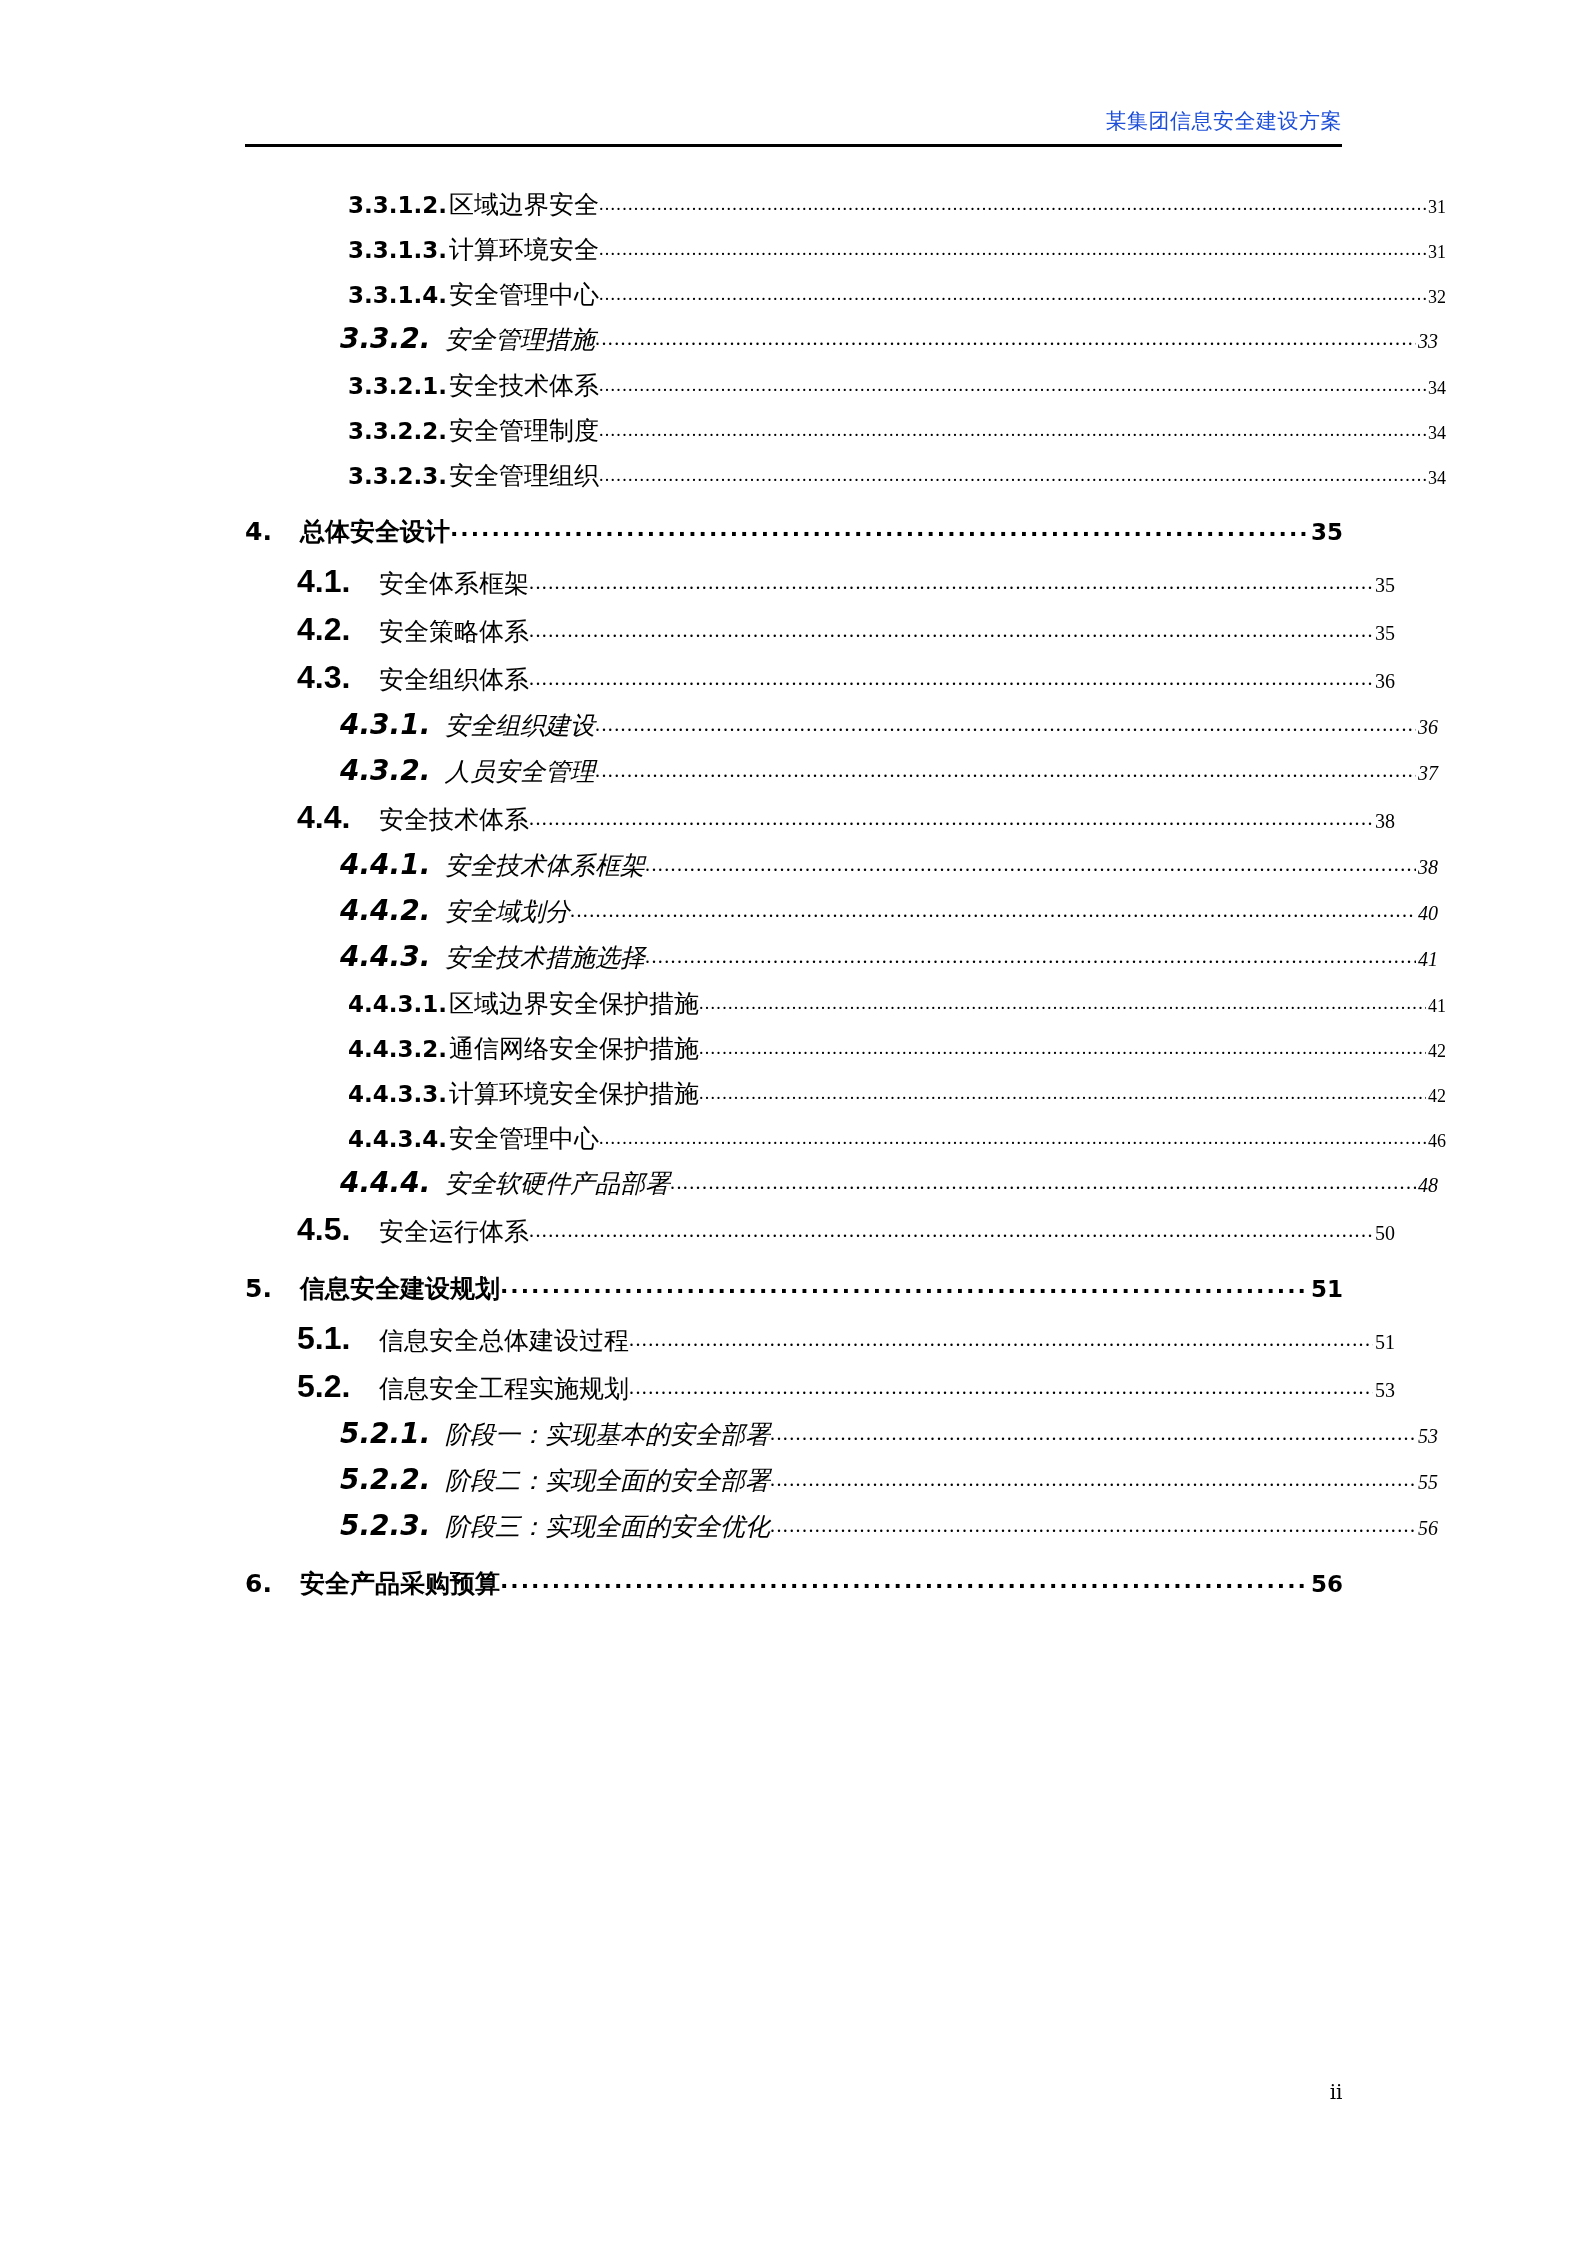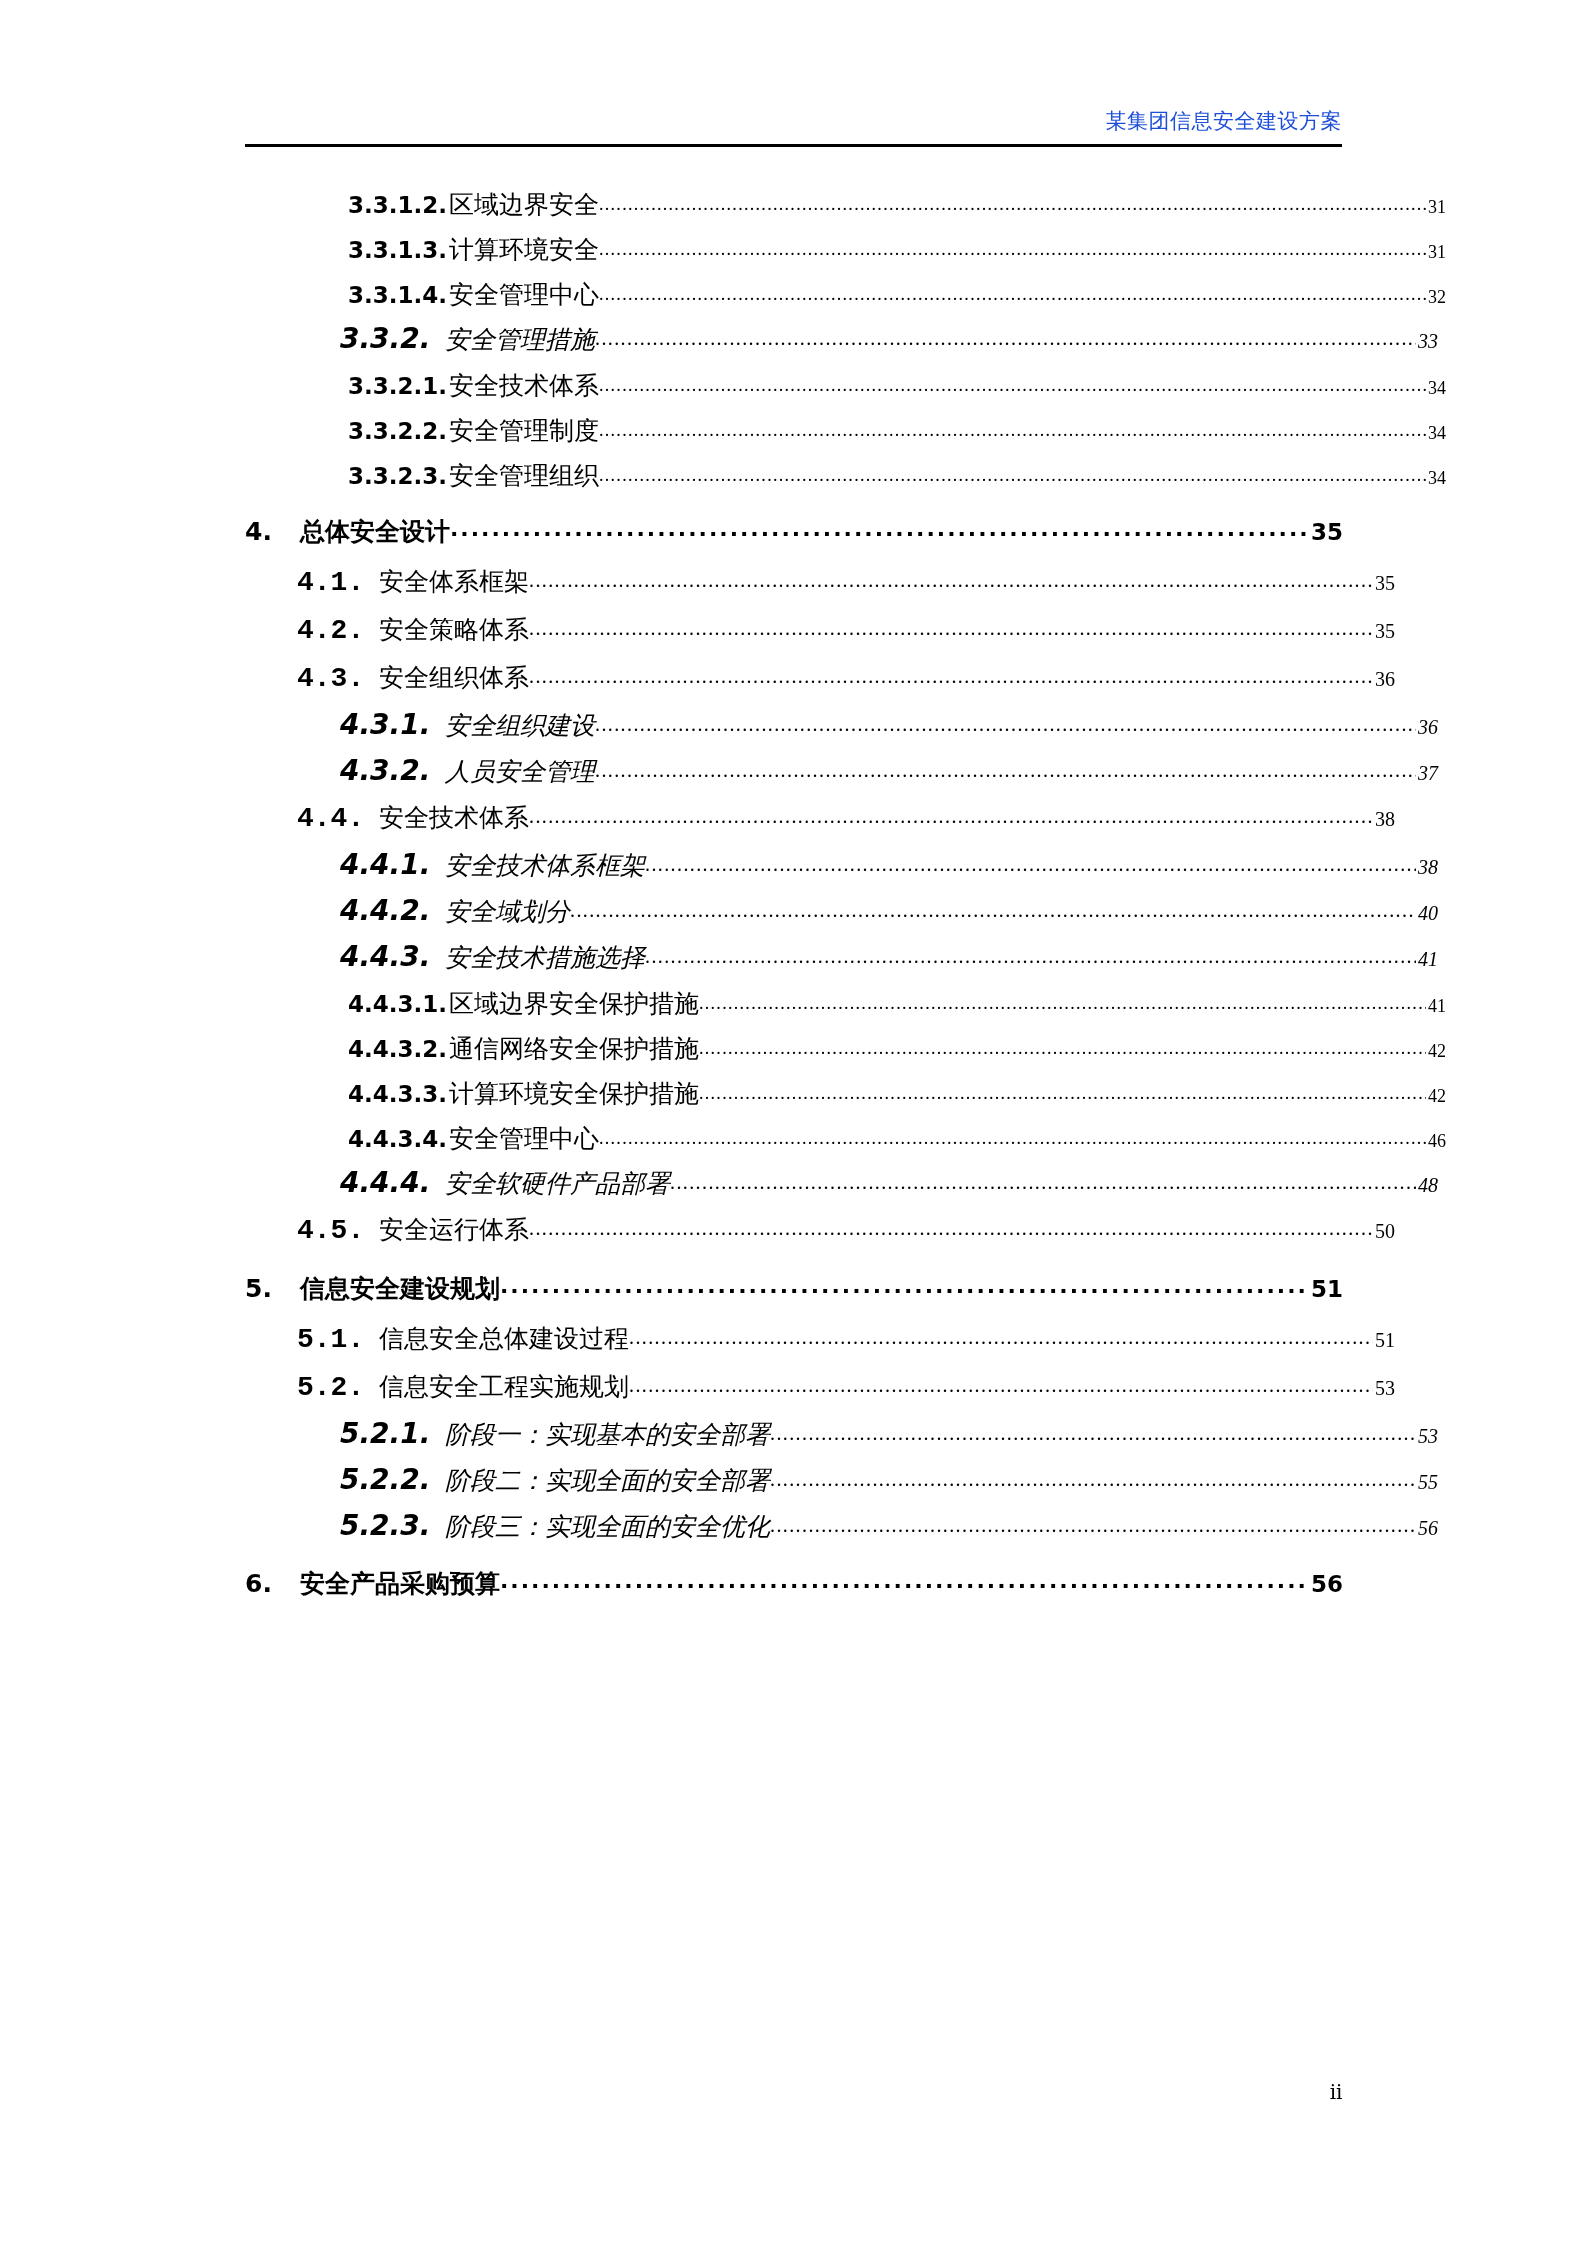--- a/index.html
+++ b/index.html
@@ -101,23 +101,23 @@
   .lvl1 .toc-leader::before { letter-spacing: 2.0px; font-size: 22px; }
   .lvl1 .toc-page { font-size: 23px; }
 
   
   .lvl2 {
     font-size: 25px;
     margin-left: 52px;
     margin-bottom: 16px;
   }
   .lvl2 .toc-num {
-    font-family: Liberation Mono, monospace;
+    font-family: Liberation Sans, sans-serif;
     font-weight: bold;
-    font-size: 28px;
+    font-size: 32px;
     width: 82px;
   }
   .lvl2 .toc-text {
     font-family: "DejaVu Serif", "Liberation Serif", serif;
     font-weight: normal;
   }
   .lvl2 .toc-leader::before { font-size: 20px; letter-spacing: 1.4px; }
   .lvl2 .toc-page { font-size: 20px; }
 
   

